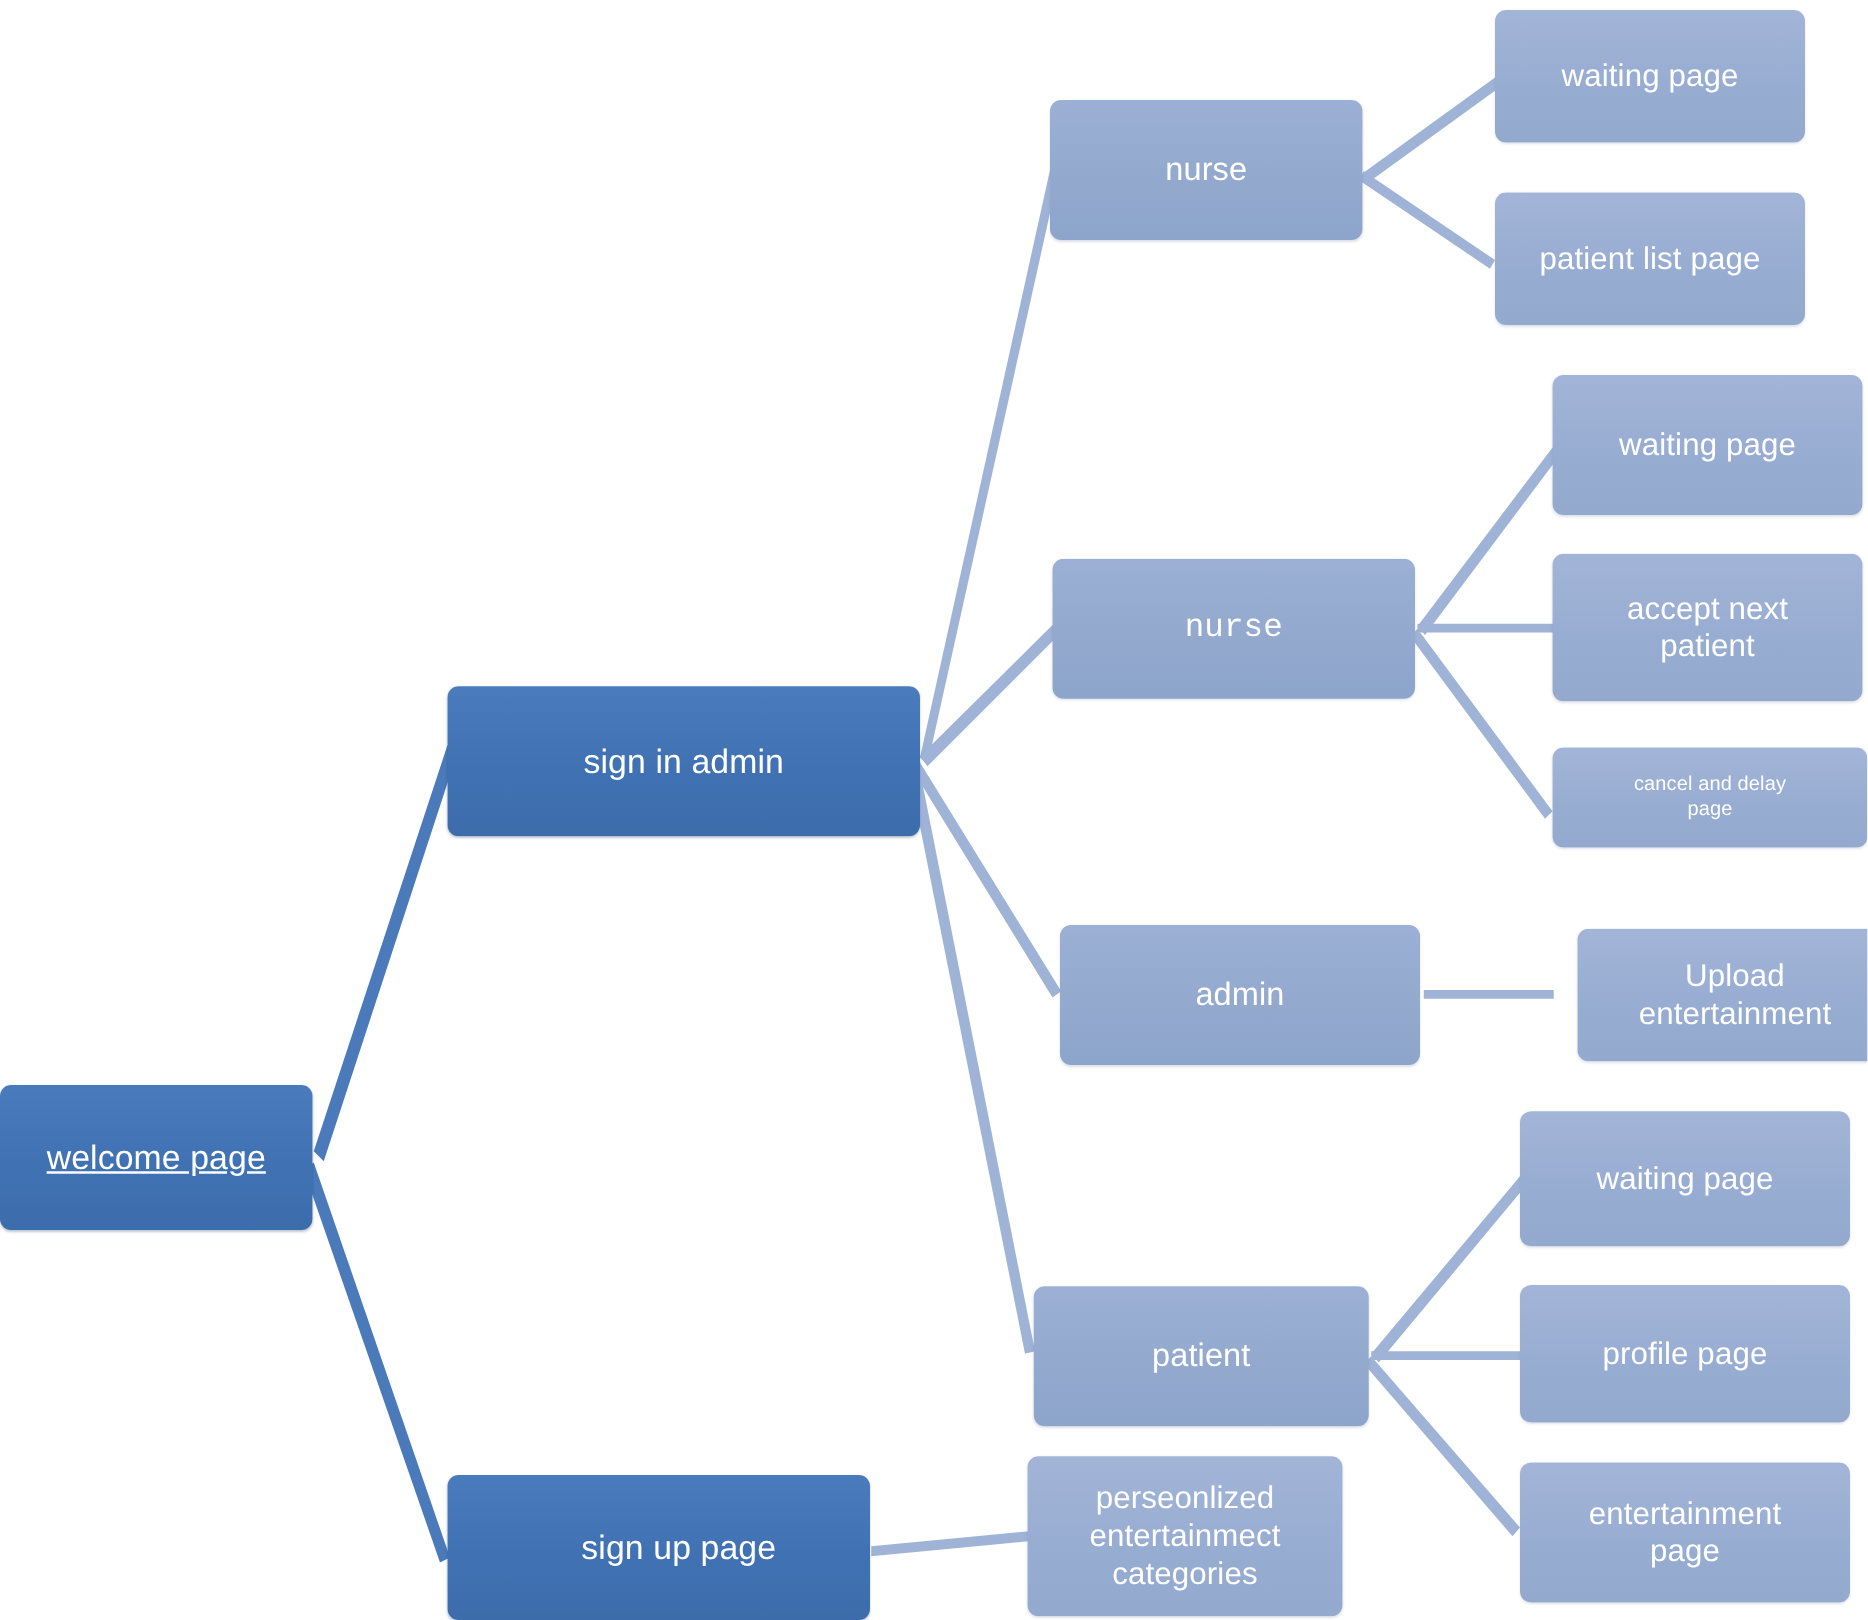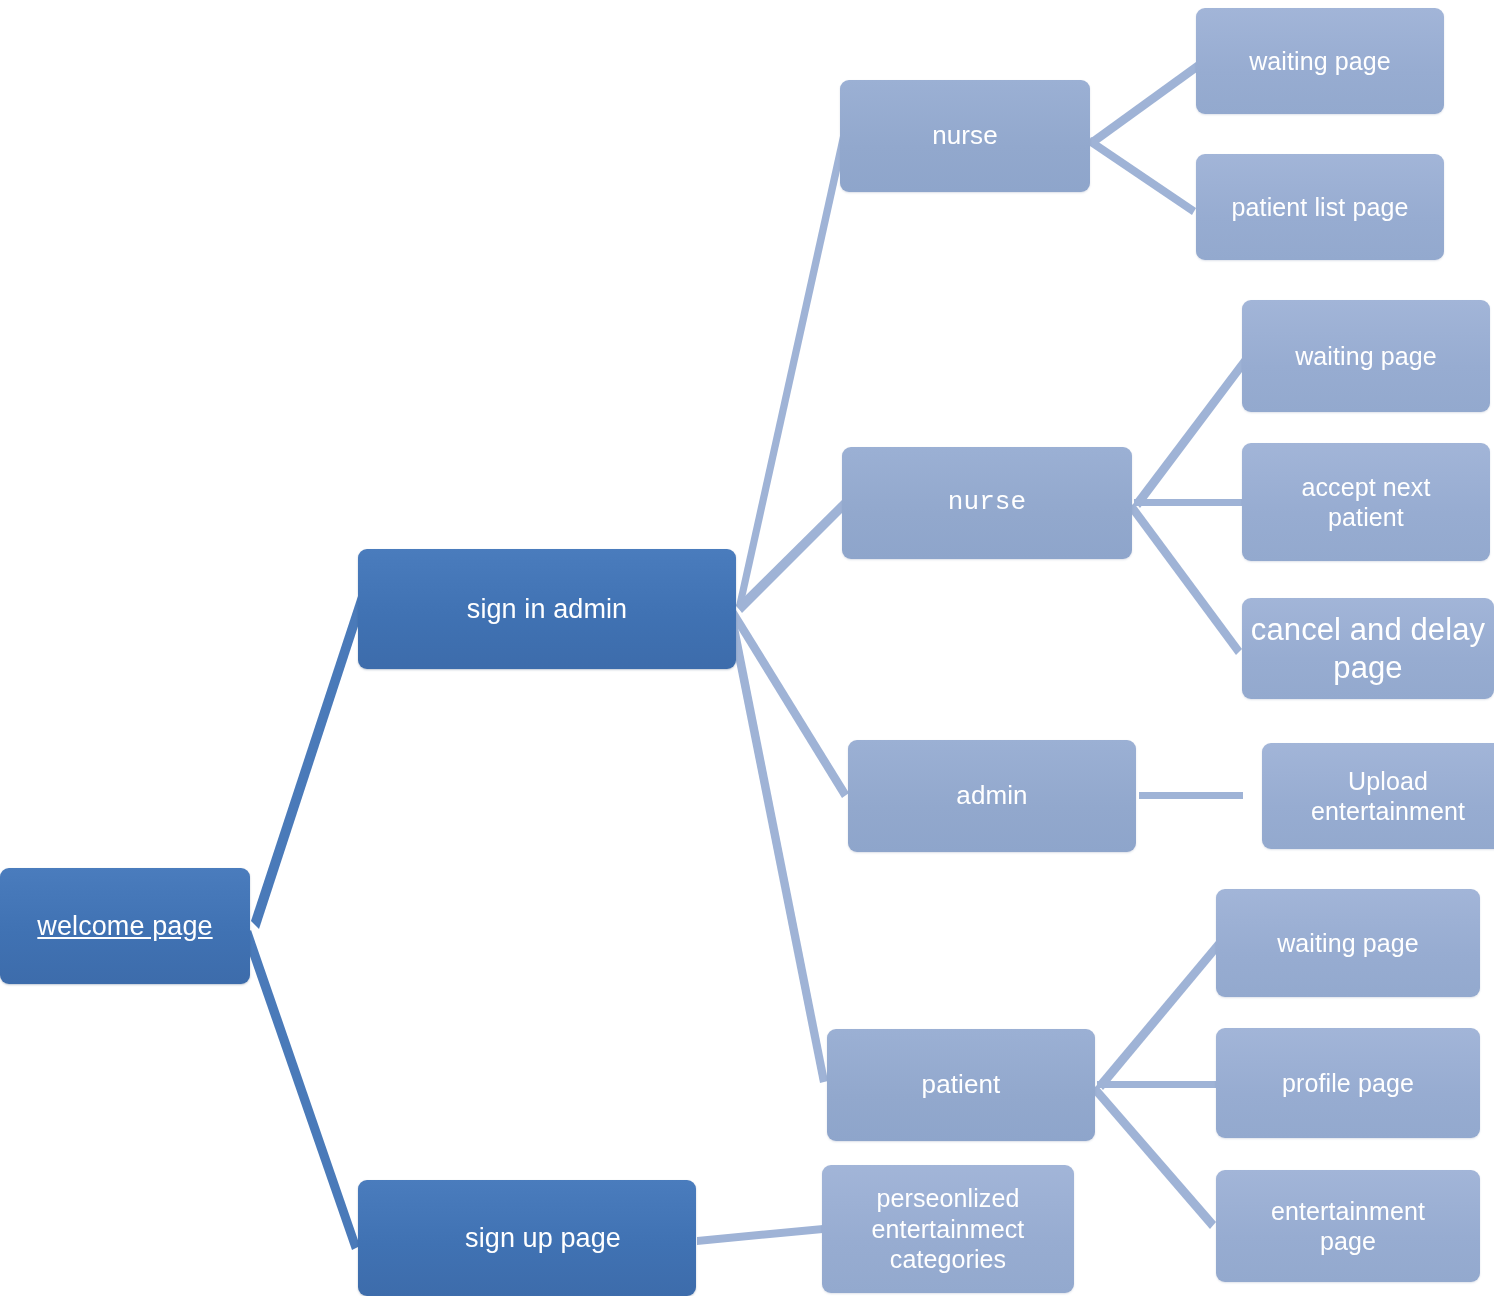--- a/index.html
+++ b/index.html
@@ -130,21 +130,21 @@
       <div class="node leaf" style="left: 1196px; top: 154px; width: 248px; height: 106px; font-size: 25px;">
         <span class="lbl">patient  list page</span>
       </div>
       <div class="node leaf" style="left: 1242px; top: 300px; width: 248px; height: 112px; font-size: 25px;">
         <span class="lbl">waiting page</span>
       </div>
       <div class="node leaf" style="left: 1242px; top: 443px; width: 248px; height: 118px; font-size: 25px;">
         <span class="lbl">accept next
 patient</span>
       </div>
-      <div class="node leaf" style="left: 1242px; top: 598px; width: 252px; height: 101px; font-size: 31px;">
+      <div class="node leaf" style="left: 1242px; top: 598px; width: 252px; height: 80px; font-size: 16px;">
         <span class="lbl">cancel and delay
 page</span>
       </div>
       <div class="node leaf" style="left: 1242px; top: 743px; width: 252px; height: 106px; font-size: 25px; margin-left: 20px;">
         <span class="lbl">Upload
 entertainment</span>
       </div>
       <div class="node leaf" style="left: 1216px; top: 889px; width: 264px; height: 108px; font-size: 25px;">
         <span class="lbl">waiting page</span>
       </div>

